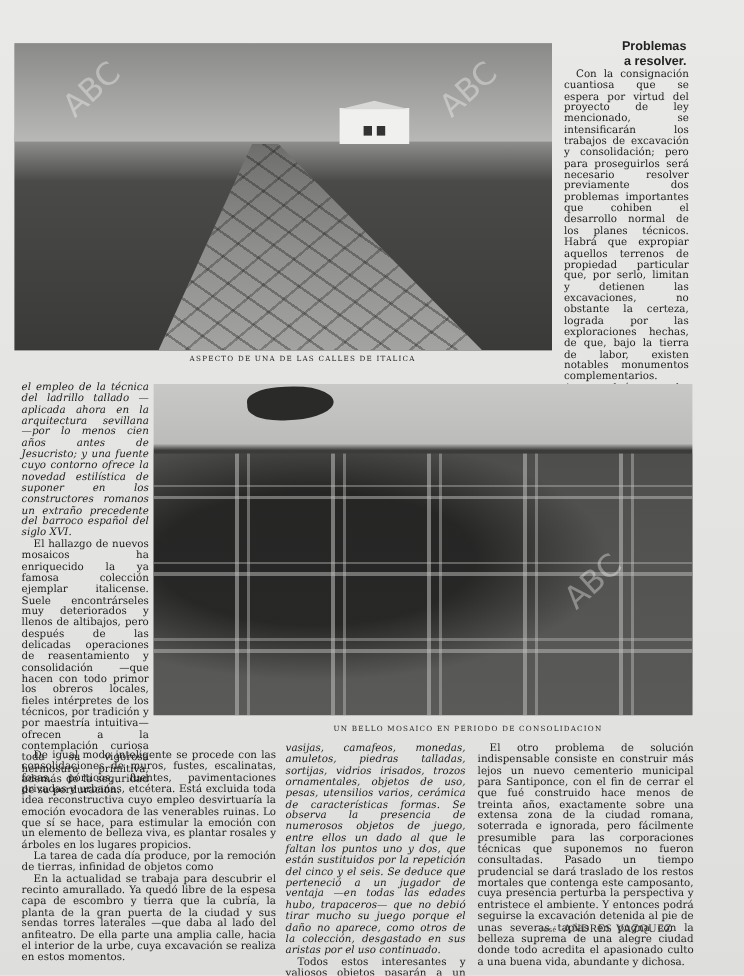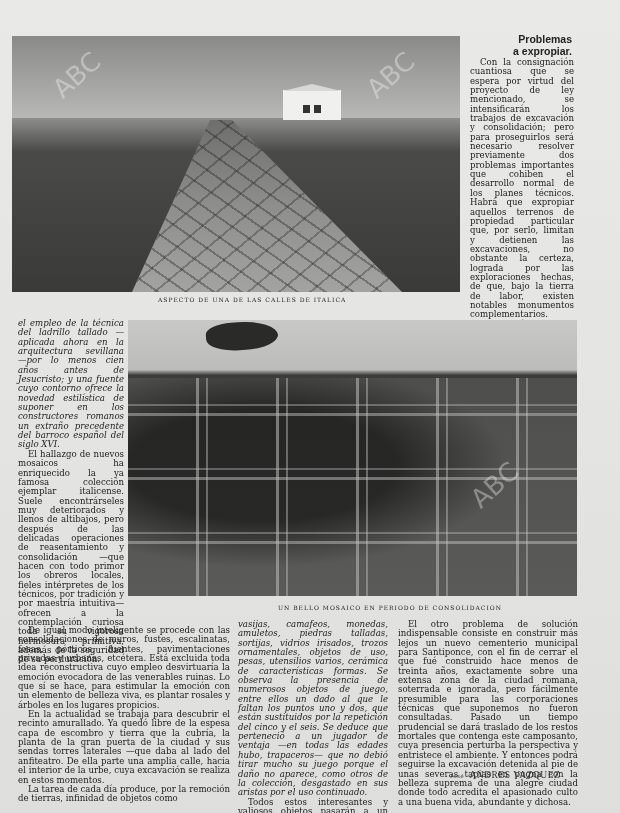--- a/index.html
+++ b/index.html
@@ -65,42 +65,42 @@
       <div class="win" style="left:31px"></div>
     </div>
     <div class="road"></div>
     <div class="watermark" style="left:38px;top:24px">ABC</div>
     <div class="watermark" style="left:352px;top:24px">ABC</div>
   </div>
   <div class="caption" style="left:158px;top:296px">ASPECTO DE UNA DE LAS CALLES DE ITALICA</div>
 
   <div id="heading">
     <div>Problemas</div>
-    <div>a expropiar.</div>
+    <div>a resolver.</div>
   </div>
   <div class="col" id="col-right">
     <p>Con la consignación cuantiosa que se espera por virtud del proyecto de ley mencionado, se intensificarán los trabajos de excavación y consolidación; pero para proseguirlos será necesario resolver previamente dos problemas importantes que cohiben el desarrollo normal de los planes técnicos. Habrá que expropiar aquellos terrenos de propiedad particular que, por serlo, limitan y detienen las excavaciones, no obstante la certeza, lograda por las exploraciones hechas, de que, bajo la tierra de labor, existen notables monumentos complementarios. Acaso algún templo, pues de este género de edificios, que debía abundar en Itálica, no se encontró aún ninguna señal.</p>
   </div>
 
   <div class="col" id="col-left">
     <p class="noind">el empleo de la técnica del ladrillo tallado —aplicada ahora en la arquitectura sevillana —por lo menos cien años antes de Jesucristo; y una fuente cuyo contorno ofrece la novedad estilística de suponer en los constructores romanos un extraño precedente del barroco español del siglo XVI.</p>
     <p>El hallazgo de nuevos mosaicos ha enriquecido la ya famosa colección ejemplar italicense. Suele encontrárseles muy deteriorados y llenos de altibajos, pero después de las delicadas operaciones de reasentamiento y consolidación —que hacen con todo primor los obreros locales, fieles intérpretes de los técnicos, por tradición y por maestría intuitiva— ofrecen a la contemplación curiosa toda su vigorosa hermosura primitiva, además de la seguridad de su perduración.</p>
   </div>
 
   <div class="photo" id="photo2">
     <div class="amphora"></div>
     <div class="mosaic"></div>
     <div class="watermark" style="left:340px;top:150px">ABC</div>
   </div>
   <div class="caption" style="left:278px;top:604px">UN BELLO MOSAICO EN PERIODO DE CONSOLIDACION</div>
 
   <div class="col" id="col-a">
     <p>De igual modo inteligente se procede con las consolidaciones de muros, fustes, escalinatas, fosas, pórticos, fuentes, pavimentaciones privadas y urbanas, etcétera. Está excluida toda idea reconstructiva cuyo empleo desvirtuaría la emoción evocadora de las venerables ruinas. Lo que sí se hace, para estimular la emoción con un elemento de belleza viva, es plantar rosales y árboles en los lugares propicios.</p>
+    <p>La tarea de cada día produce, por la remoción de tierras, infinidad de objetos como</p>
     <p>En la actualidad se trabaja para descubrir el recinto amurallado. Ya quedó libre de la espesa capa de escombro y tierra que la cubría, la planta de la gran puerta de la ciudad y sus sendas torres laterales —que daba al lado del anfiteatro. De ella parte una amplia calle, hacia el interior de la urbe, cuya excavación se realiza en estos momentos.</p>
-    <p>La tarea de cada día produce, por la remoción de tierras, infinidad de objetos como</p>
   </div>
   <div class="col" id="col-b">
     <p class="noind">vasijas, camafeos, monedas, amuletos, piedras talladas, sortijas, vidrios irisados, trozos ornamentales, objetos de uso, pesas, utensilios varios, cerámica de características formas. Se observa la presencia de numerosos objetos de juego, entre ellos un dado al que le faltan los puntos uno y dos, que están sustituidos por la repetición del cinco y el seis. Se deduce que perteneció a un jugador de ventaja —en todas las edades hubo, trapaceros— que no debió tirar mucho su juego porque el daño no aparece, como otros de la colección, desgastado en sus aristas por el uso continuado.</p>
     <p>Todos estos interesantes y valiosos objetos pasarán a un museo en proyecto que se establecerá contiguo a la casa de guardería, como complemento de la visita a los emocionantes vestigios.</p>
   </div>
   <div class="col" id="col-c">
     <p>El otro problema de solución indispensable consiste en construir más lejos un nuevo cementerio municipal para Santiponce, con el fin de cerrar el que fué construido hace menos de treinta años, exactamente sobre una extensa zona de la ciudad romana, soterrada e ignorada, pero fácilmente presumible para las corporaciones técnicas que suponemos no fueron consultadas. Pasado un tiempo prudencial se dará traslado de los restos mortales que contenga este camposanto, cuya presencia perturba la perspectiva y entristece el ambiente. Y entonces podrá seguirse la excavación detenida al pie de unas severas tapias en pugna con la belleza suprema de una alegre ciudad donde todo acredita el apasionado culto a una buena vida, abundante y dichosa.</p>
   </div>
 
   <div id="signature">

